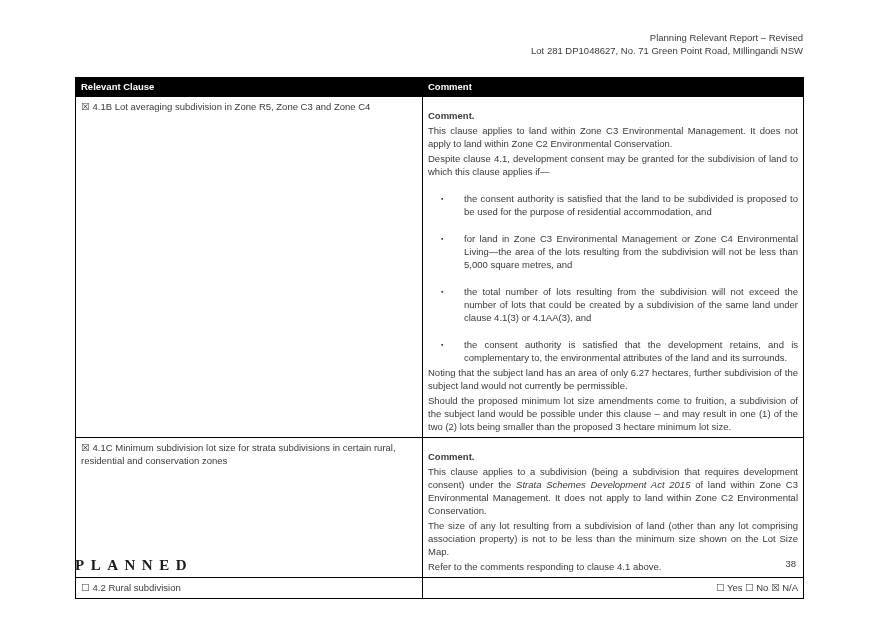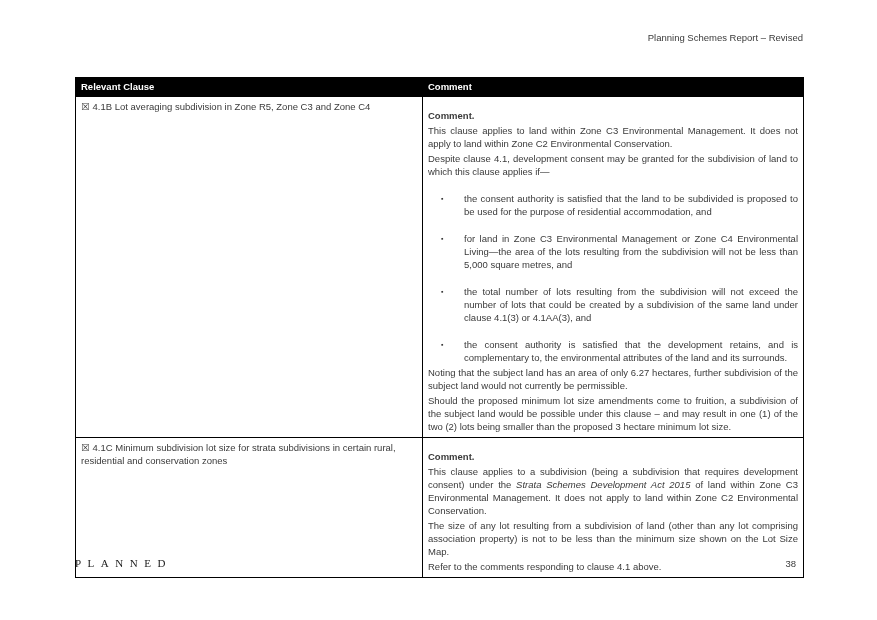--- a/index.html
+++ b/index.html
@@ -31,35 +31,36 @@
   .cb{margin-right:3px;}
   .status-cell{text-align:right;}
   .c-head{font-weight:bold;margin-top:9px;}
   .cp{margin:2px 0 0 0;text-align:justify;}
   .bullet{position:relative;margin:14px 0 0 0;padding-left:36px;text-align:justify;}
   .bmark{position:absolute;left:13px;top:0;font-size:7px;line-height:13px;}
   .row-small td{height:13px;}
   
   .footer-logo{
     position:absolute;left:75px;top:557px;
-    font-family:"Liberation Serif","DejaVu Serif",serif;font-weight:normal;
-    font-size:11px;letter-spacing:6.5px;color:#1a1a1a;
+    font-family:"Liberation Serif","DejaVu Serif",serif;font-weight:bold;
+    font-size:15px;letter-spacing:6.5px;color:#1a1a1a;
   }
   .page-number{
     position:absolute;right:81px;top:558px;font-size:9.5px;color:#3a3a3a;
   }
   .italic{font-style:italic;margin-top:36px;}
 </style>
 </head>
 <body>
 
 <div class="page">
 
   <div class="doc-header">
-    <div>Planning Schemes Report – Revised</div>
+    <div>Planning Relevant Report – Revised</div>
+    <div>Lot 281 DP1048627, No. 71 Green Point Road, MIllingandi NSW</div>
   </div>
 
   <table class="clause-table">
     <colgroup>
         <col class="col-clause">
         <col class="col-comment">
       </colgroup>
     <thead>
       <tr>
         <th>Relevant Clause</th>
@@ -103,20 +104,28 @@
           <span class="cb">☒</span><span>4.1C Minimum subdivision lot size for strata subdivisions in certain rural, residential and conservation zones</span>
         </td>
         <td>
           <div class="c-head">Comment.</div>
           <p class="cp"><span>This clause applies to a subdivision (being a subdivision that requires development consent) under the </span><span class="italic">Strata Schemes Development Act 2015</span><span> of land within Zone C3 Environmental Management. It does not apply to land within Zone C2 Environmental Conservation.</span></p>
           <p class="cp">The size of any lot resulting from a subdivision of land (other than any lot comprising association property) is not to be less than the minimum size shown on the Lot Size Map.</p>
           <p class="cp">Refer to the comments responding to clause 4.1 above.</p>
         </td>
       </tr>
 
+      <tr class="row-small">
+        <td class="clause-cell">
+          <span class="cb">☐</span><span>4.2 Rural subdivision</span>
+        </td>
+        <td class="status-cell">
+          <span>☐ Yes ☐ No ☒ N/A</span>
+        </td>
+      </tr>
 
     </tbody>
   </table>
 
   <div class="footer-logo">PLANNED</div>
   <div class="page-number">38</div>
 
 </div>
 
 </body></html>

